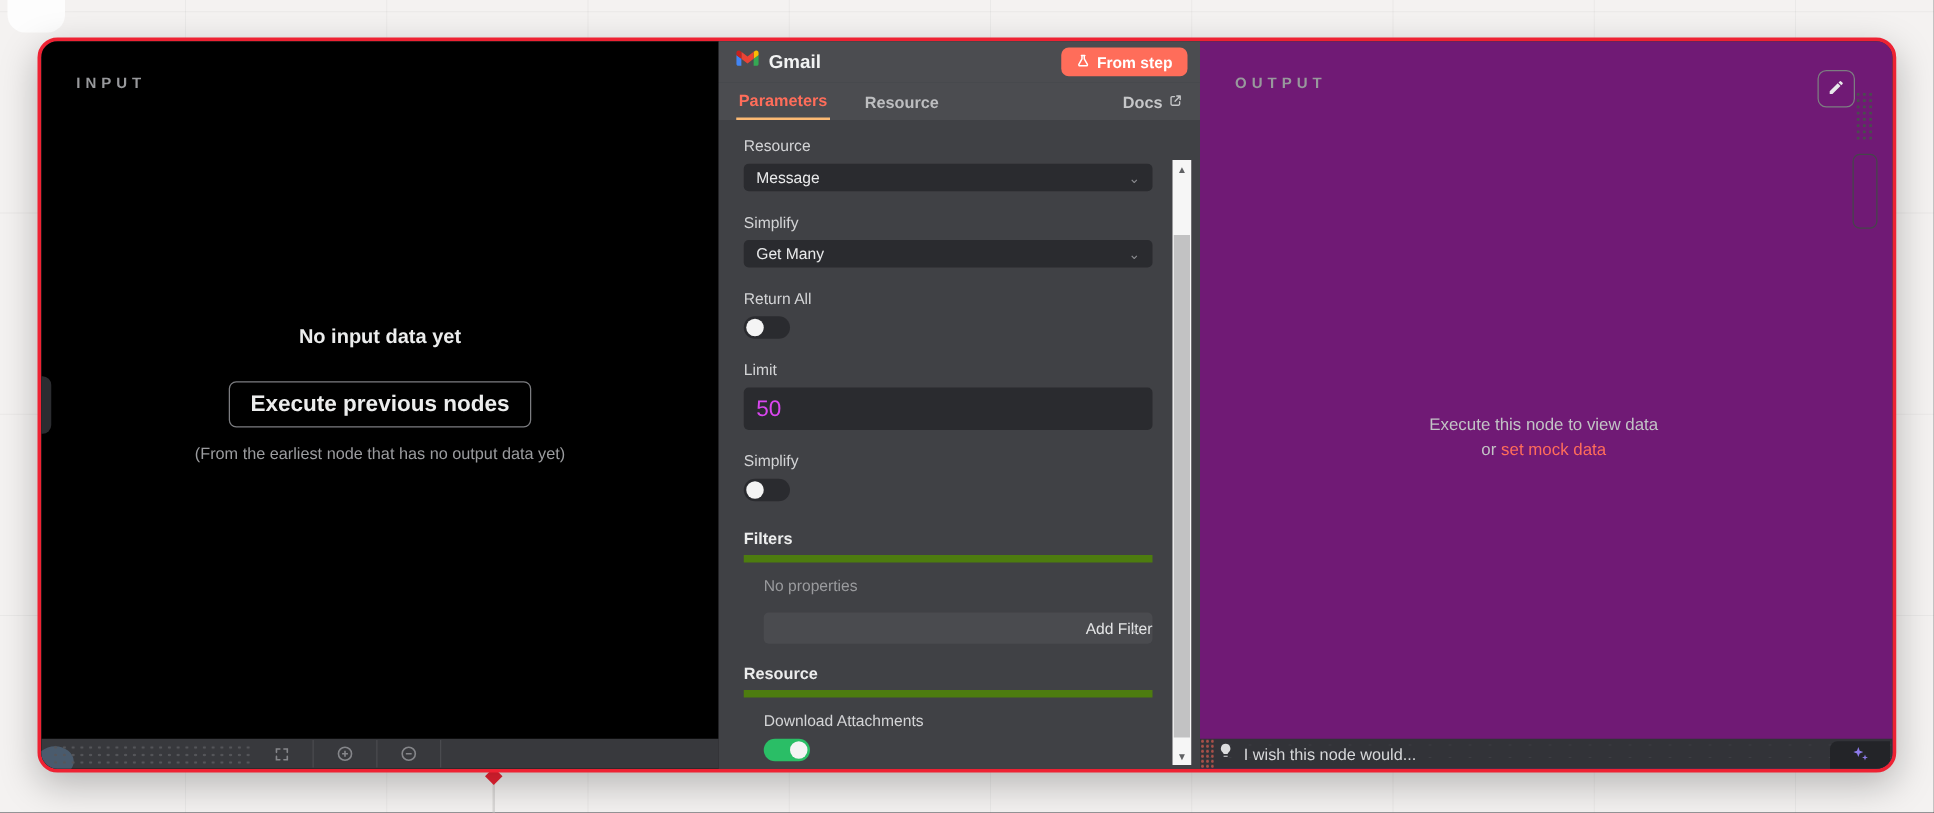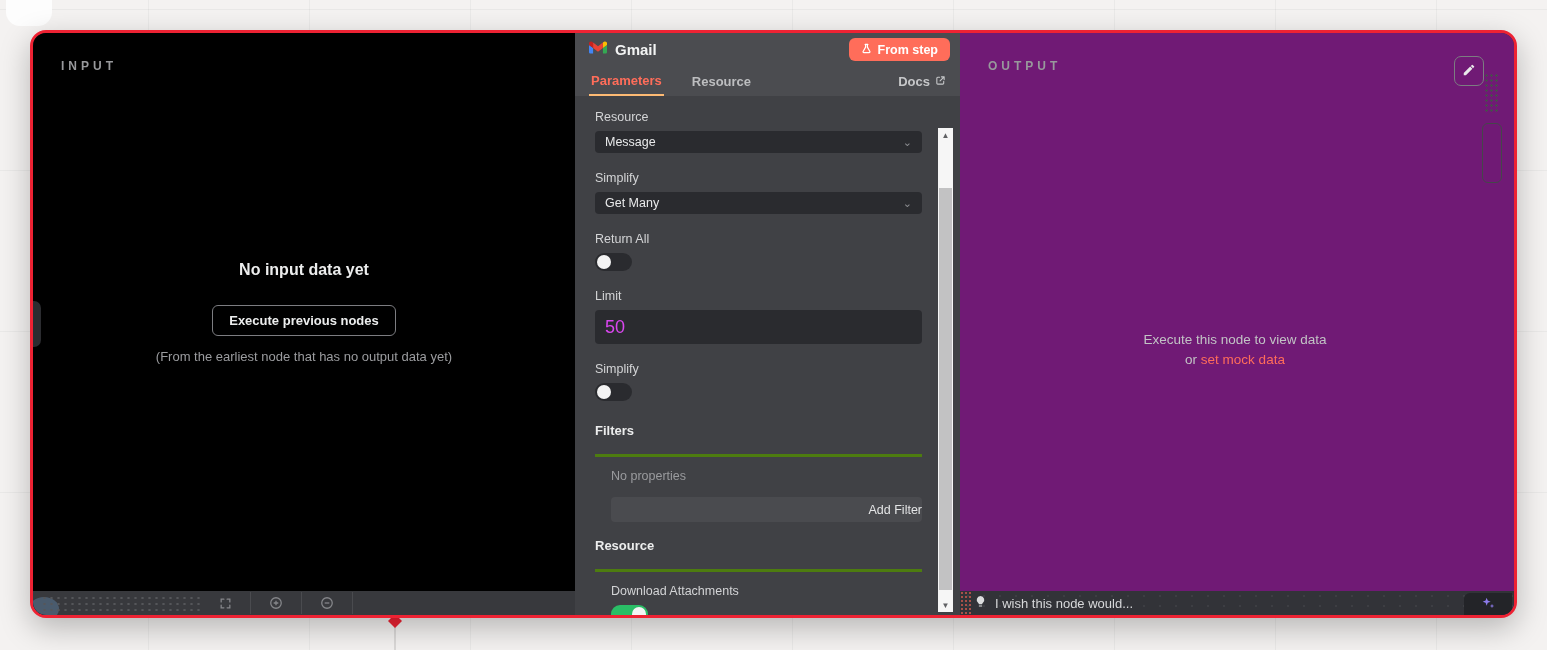--- a/index.html
+++ b/index.html
@@ -33,21 +33,21 @@
   .panel-title { position:absolute; top:26px; left:28px; font-size:12px; font-weight:bold; letter-spacing:4px; color:#98999c; }
 
   
   .input-panel { position:relative; width:542px; background:#000000; flex:none; }
   .edge-notch { position:absolute; left:-6px; top:268px; width:14px; height:46px; background:#2b2c30; border-radius:8px; }
   .input-empty { position:absolute; top:228px; left:0; right:0; text-align:center; }
   .input-empty-title { font-size:16px; font-weight:bold; color:#eceded; }
   .execute-prev-btn {
     margin-top:26px; display:inline-block; background:transparent; color:#eceded;
     border:1px solid #7c7d81; border-radius:6px; padding:7px 16px;
-    font-size:13px; font-weight:bold; font-family:inherit; cursor:pointer;
+    font-size:18px; font-weight:bold; font-family:inherit; cursor:pointer;
   }
   .input-hint { margin:12px auto 0; max-width:330px; font-size:13px; line-height:1.45; color:#9b9c9f; }
   .input-bottom-strip { position:absolute; bottom:0; left:0; right:0; height:24px; background:#38393d; }
   .dots-strip {
     position:absolute; left:8px; bottom:3px; width:160px; height:17px; border-radius:3px;
     background-image: radial-gradient(#55565a 1px, transparent 1.4px); background-size:7px 6px;
   }
   .canvas-controls { position:absolute; left:178px; bottom:0; height:24px; display:flex; align-items:center; color:#85868a; }
   .canvas-controls .sep { width:1px; height:22px; background:#4a4b4f; margin:0 11px; }
   .ctrl-icon { width:28px; display:flex; justify-content:center; cursor:pointer; }
@@ -79,21 +79,21 @@
   .select-value { font-size:12.5px; color:#e9eaeb; flex:1; }
   .chev { color:#8d8e92; font-size:11px; }
   .text-input {
     width:100%; height:22px; background:#2a2b2f; border:none; border-radius:4px;
     color:#d946ef; font-size:18px; padding:17px 10px; font-family:inherit; outline:none;
   }
   .toggle { width:37px; height:18px; border-radius:10px; background:#2a2b2f; position:relative; cursor:pointer; margin-top:2px; }
   .toggle .knob { position:absolute; top:2px; left:2px; width:14px; height:14px; border-radius:50%; background:#f4f4f4; }
   .toggle.on { background:#2abe66; }
   .toggle.on .knob { left:auto; right:2px; }
-  .section-heading { font-size:13px; font-weight:bold; color:#eceded; padding-bottom:16px; border-bottom:3px solid #4d7c0f; margin-bottom:12px; }
+  .section-heading { font-size:13px; font-weight:bold; color:#eceded; padding-bottom:6px; border-bottom:6px solid #4d7c0f; margin-bottom:12px; }
   .indent { margin-left:16px; }
   .muted-note { font-size:12.5px; color:#9a9b9e; margin-bottom:14px; }
   .add-btn {
     width:100%; height:25px; background:#4a4b4f; border:none; border-radius:4px;
     color:#e4e5e6; font-size:12.5px; font-family:inherit; cursor:pointer;
     display:flex; align-items:center; justify-content:flex-end; position:relative; margin-bottom:16px;
   }
   .add-btn .chev { position:absolute; right:10px; }
 
   

